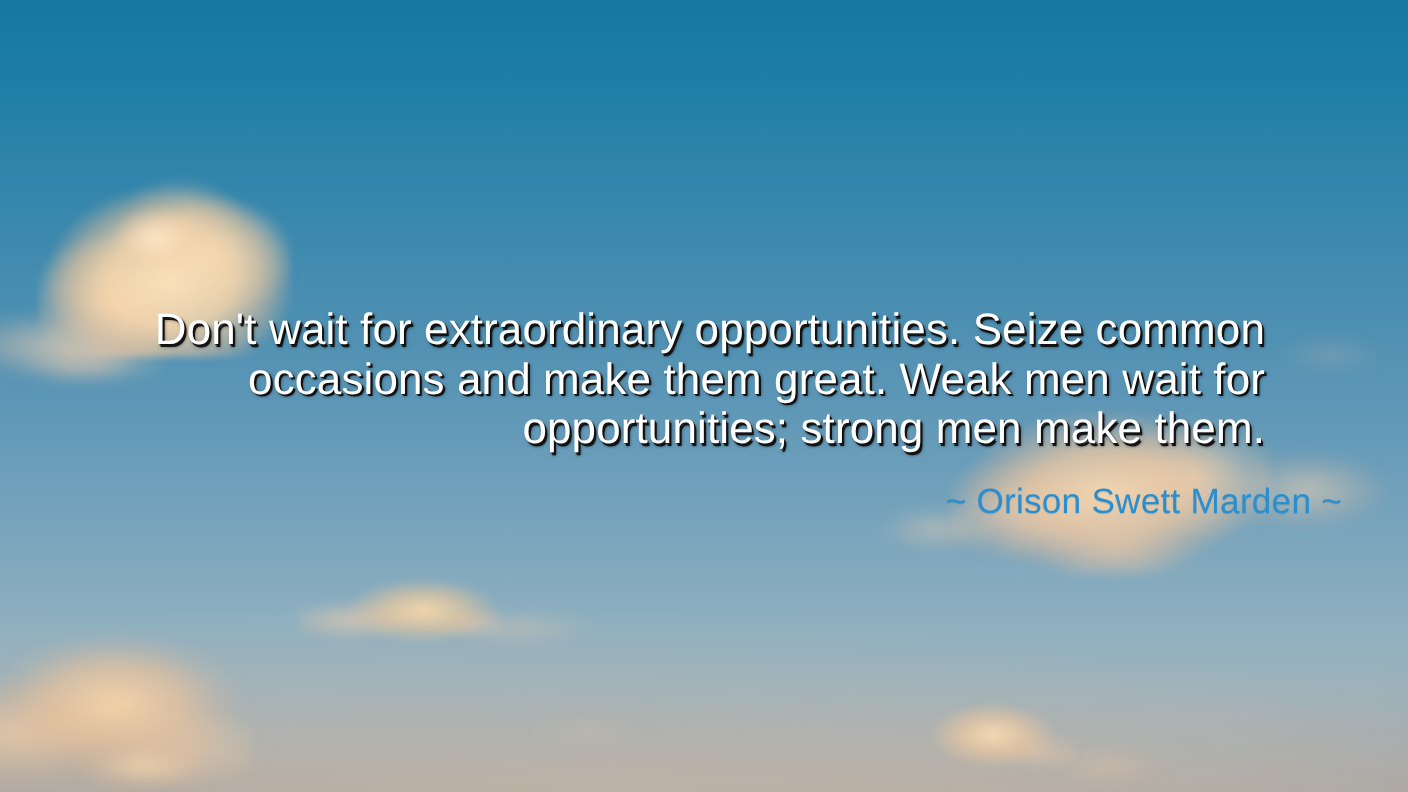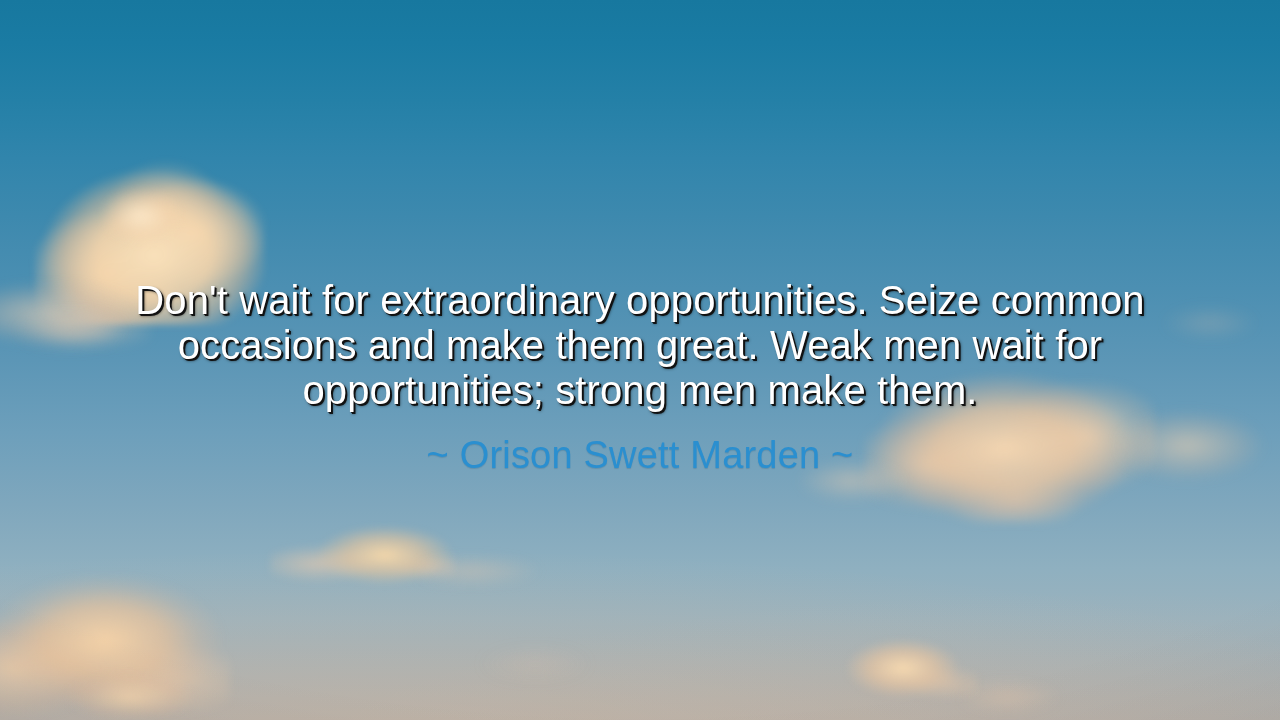--- a/index.html
+++ b/index.html
@@ -196,21 +196,21 @@
     width:130px; height:48px;
     background:radial-gradient(55% 42% at 50% 50%, rgba(238,198,172,0.18) 0%, rgba(234,188,160,0) 80%);
     filter:blur(8px);
   }
 
   
   .quote-block {
     position:absolute;
     left:0; right:0;
     top:278px;
-    text-align:center;
+    text-align:right;
     padding:0 60px;
   }
 
   .quote-text {
     display:block;
     width:1020px;
     margin:0 auto;
     color:#ffffff;
     font-size:40px;
     line-height:45px;
@@ -219,21 +219,21 @@
     text-shadow:
       2px 2px 0 rgba(16,16,16,0.95),
       2px 2px 3px rgba(0,0,0,0.55),
       1px 1px 0 rgba(20,20,20,0.8);
   }
 
   .attribution {
     display:block;
     margin-top:22px;
     color:#2a8fd0;
-    font-size:38px;
+    font-size:32px;
     line-height:40px;
     font-weight:400;
     letter-spacing:0.2px;
     text-shadow:0 1px 1px rgba(0,60,100,0.18);
   }
 </style>
 </head>
 <body>
 
 <div id="stage">

